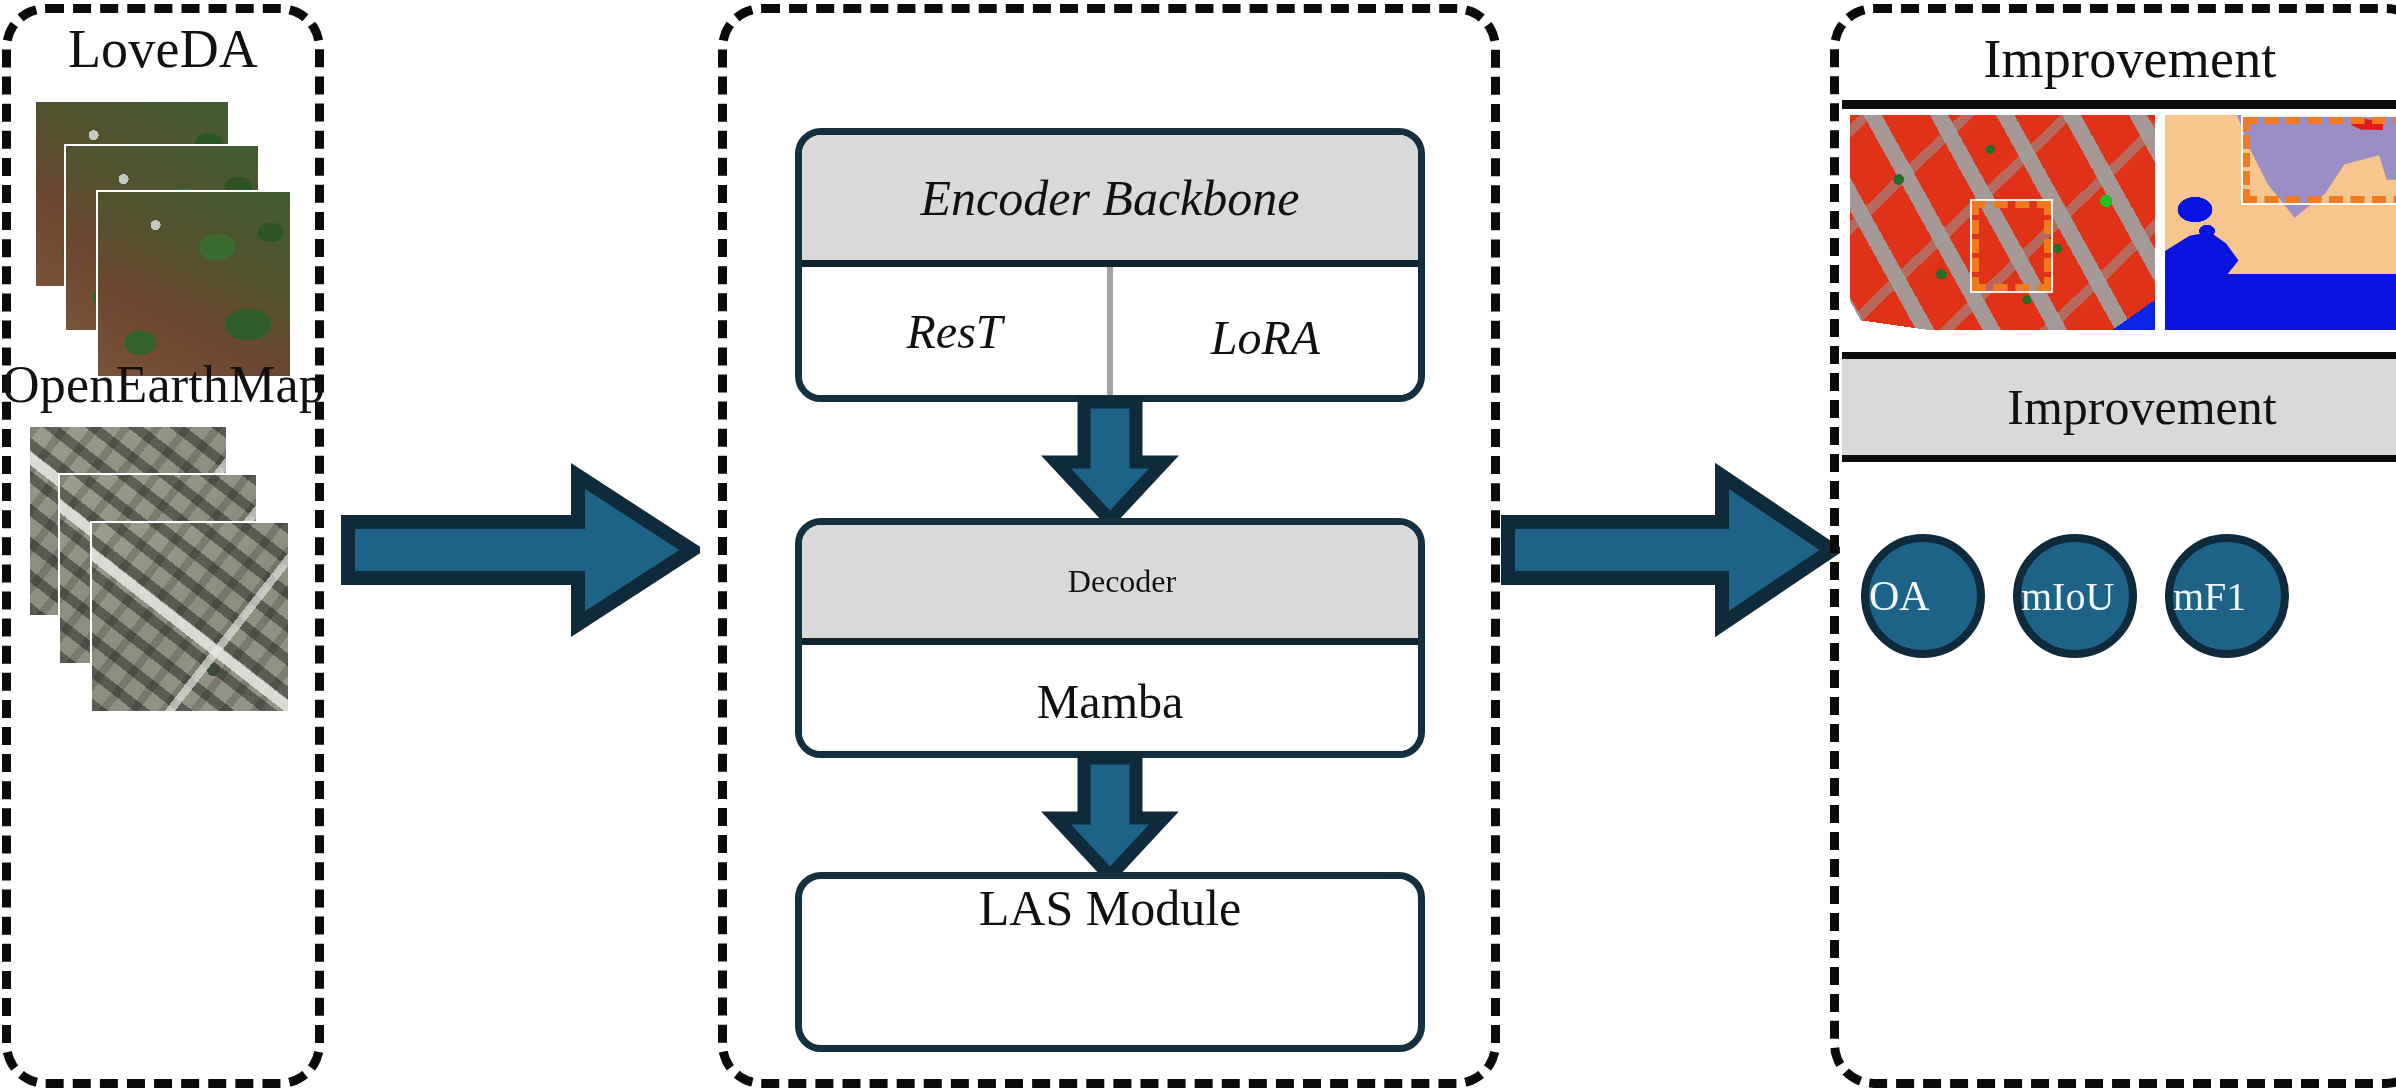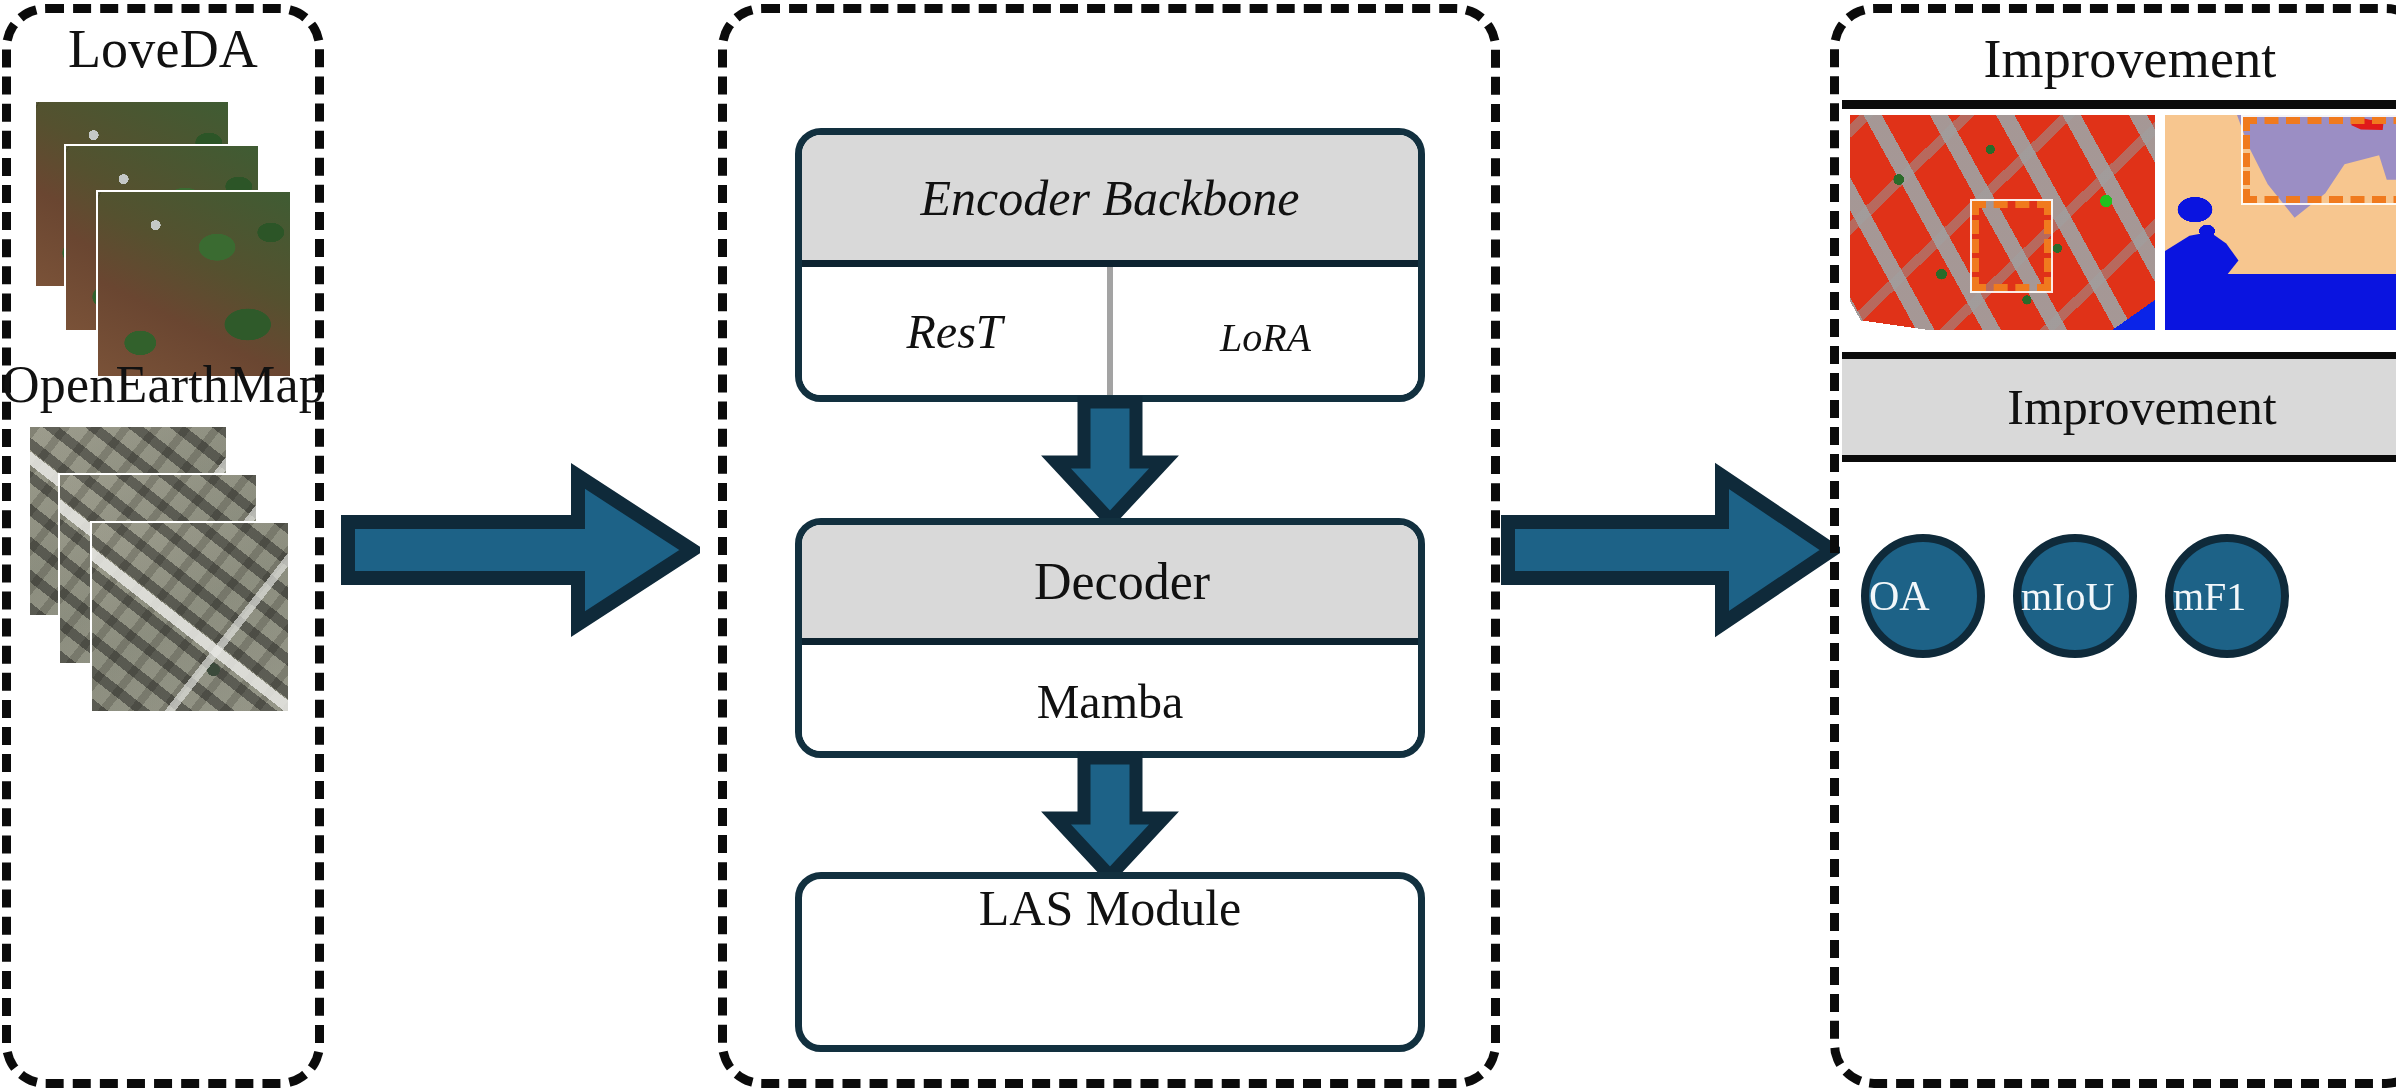--- a/index.html
+++ b/index.html
@@ -213,32 +213,32 @@
 
 
   <div class="block" style="left:795px;top:128px;width:630px;height:274px;font-style:italic;">
     <div class="block-head" style="height:132px;font-size:50px;">
       <span>Encoder Backbone</span>
     </div>
     <div class="block-body" style="height:128px;">
       <div class="block-cell cell-div" style="font-size:48px;">
         <span>ResT</span>
       </div>
-      <div class="block-cell" style="font-size:40px;margin-top:12px;">
+      <div class="block-cell" style="font-size:48px;margin-top:12px;">
         <span>LoRA</span>
       </div>
     </div>
   </div>
 
   <svg class="arrow-down" style="left:1040px;top:396px;" width="140" height="130" viewBox="0 0 140 130">
     <polygon points="44,6 96,6 96,66 124,66 70,124 16,66 44,66" fill="#1d6287" stroke="#0f2a3a" stroke-width="13" stroke-linejoin="miter"></polygon>
   </svg>
 
   <div class="block" style="left:795px;top:518px;width:630px;height:240px;">
-    <div class="block-head" style="height:120px;font-size:52px;padding-left:24px;">
+    <div class="block-head" style="height:120px;font-size:32px;padding-left:24px;">
       <span>Decoder</span>
     </div>
     <div class="block-body" style="height:113px;">
       <div class="block-cell" style="font-size:48px;align-items:center;">
         <span>Mamba</span>
       </div>
     </div>
   </div>
 
   <svg class="arrow-down" style="left:1040px;top:752px;" width="140" height="130" viewBox="0 0 140 130">

